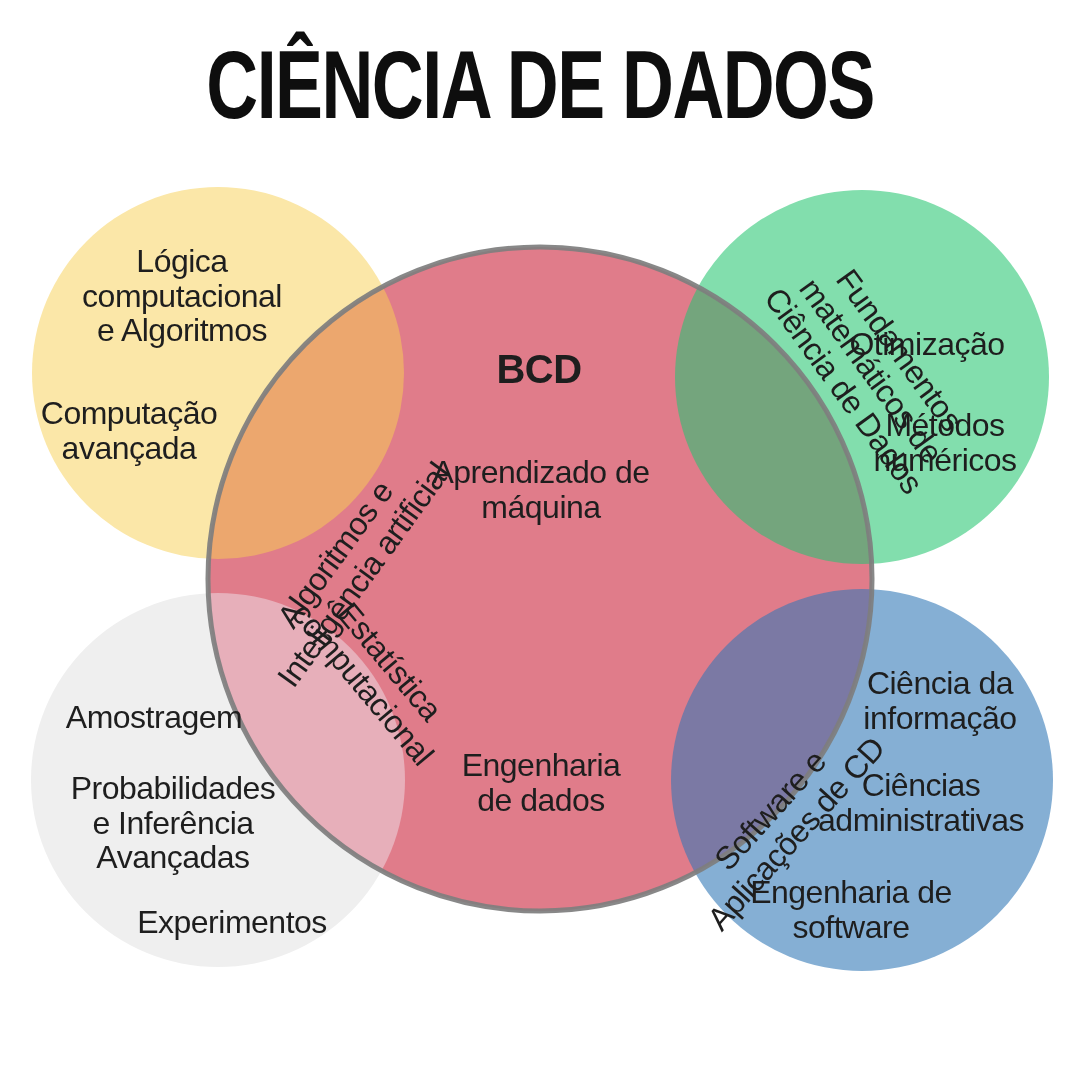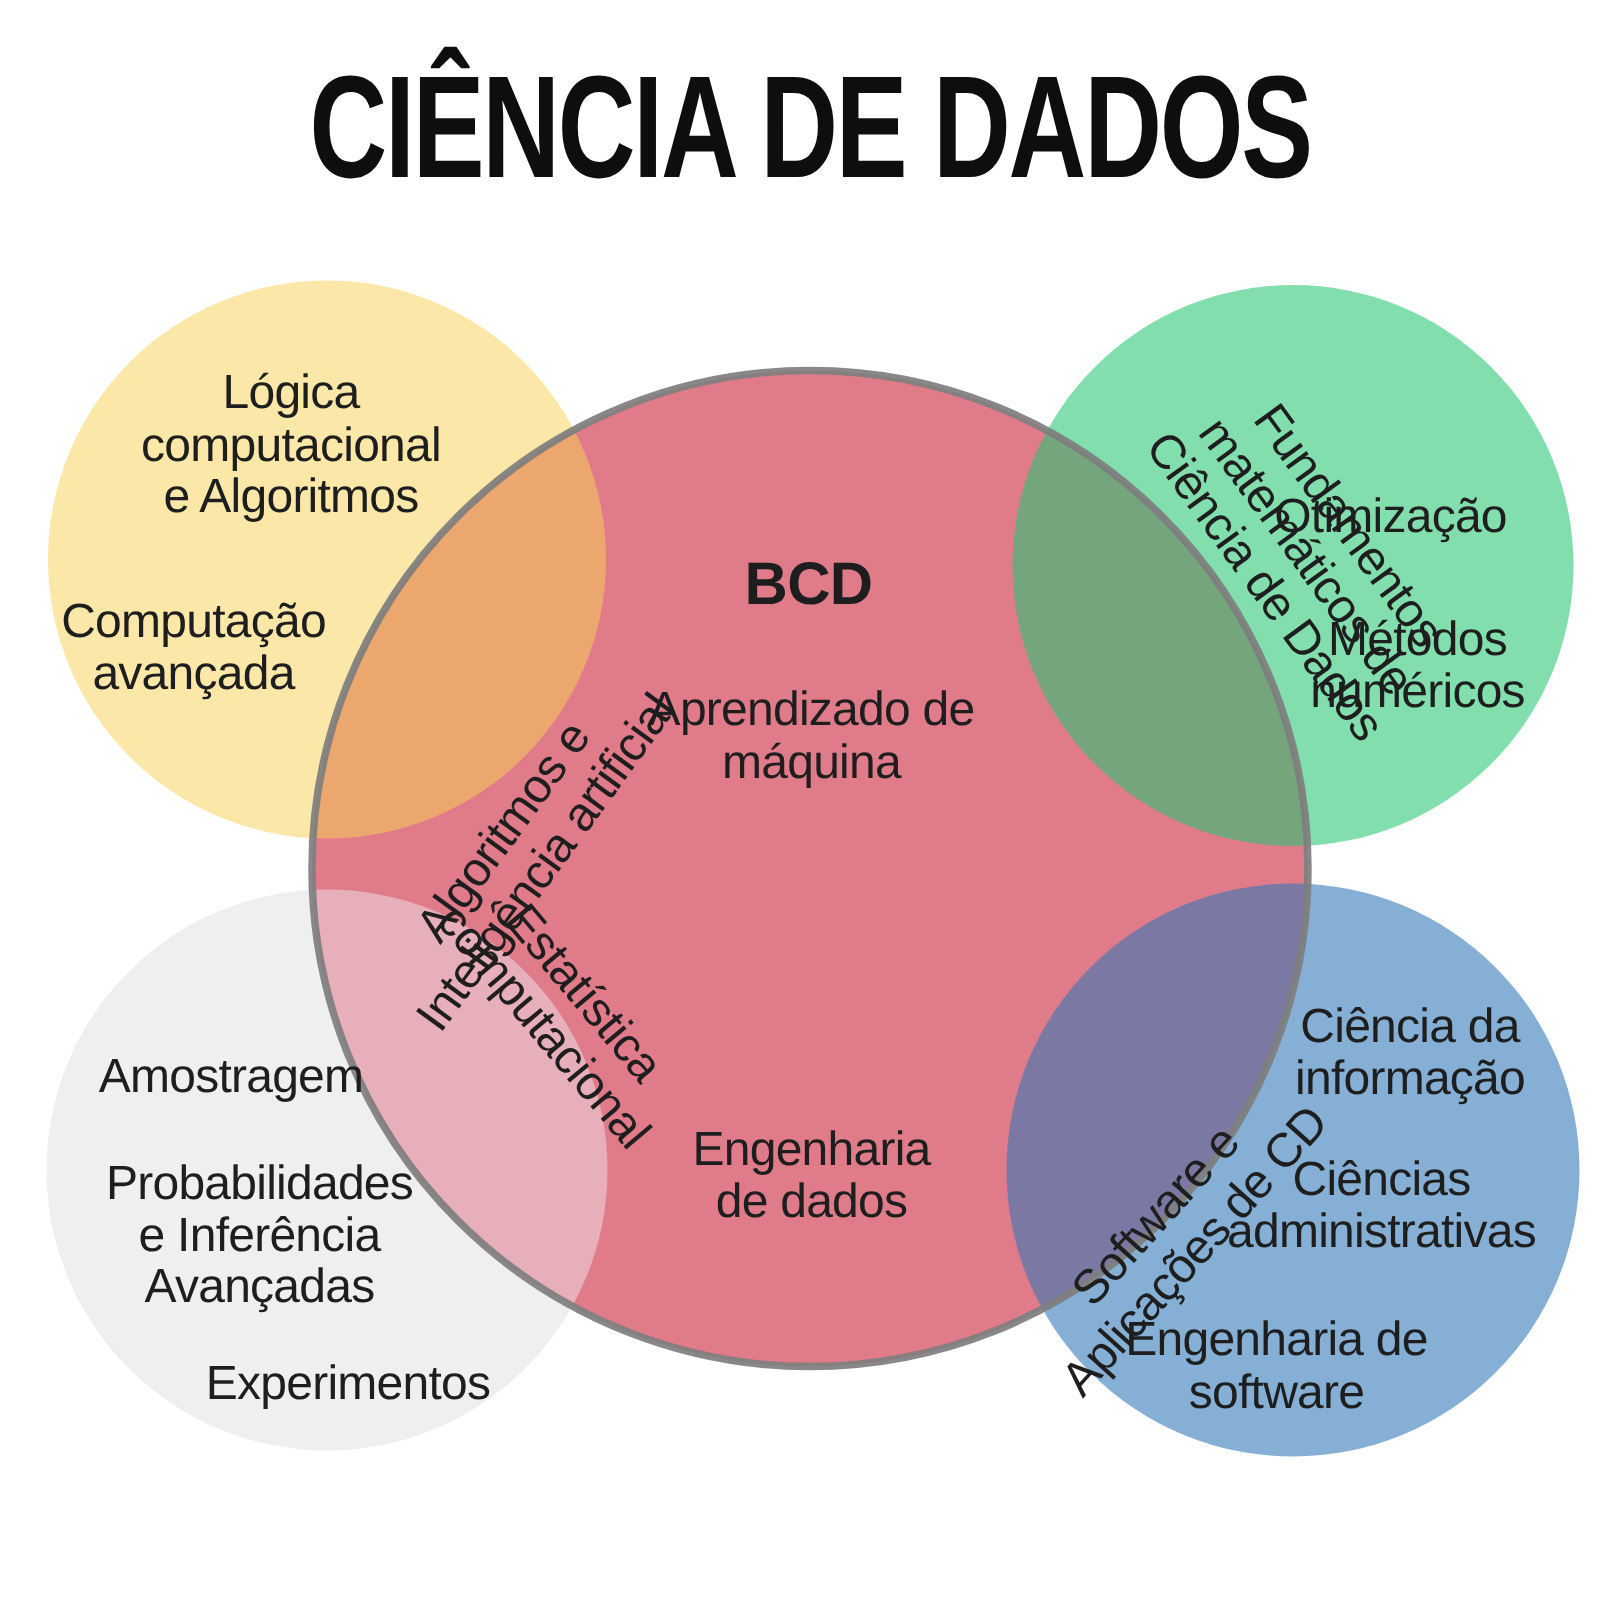--- a/index.html
+++ b/index.html
@@ -38,21 +38,21 @@
   .txt {
     position: absolute;
     transform: translate(-50%, -50%);
     text-align: center;
     white-space: pre-line;
     font-size: 32px;
     line-height: 1.08;
     letter-spacing: -0.5px;
     color: #1e1e1e;
   }
-  .txt.bcd  { font-size: 40px; font-weight: 700; margin-top: 20px; }
+  .txt.bcd  { font-size: 40px; font-weight: 700; }
 
   .txt.rot-tl { transform: rotate(-54deg) translate(-50%, -50%); }
   .txt.rot-tr { transform: rotate(54deg)  translate(-50%, -50%); }
   .txt.rot-bl { transform: rotate(50deg)  translate(-50%, -50%); }
   .txt.rot-br { transform: rotate(-48deg) translate(-50%, -50%); }
 </style>
 </head>
 <body>
 
 <div class="stage">
@@ -93,21 +93,21 @@
       <circle cx="540" cy="579" r="332" fill="#7B79A4"></circle>
     </g>
 
     <circle cx="540" cy="579" r="332" fill="none" stroke-width="5" opacity="0.92" stroke="#7E7E7E"></circle>
   </svg>
 
   <div class="title-wrap">
     <span class="title-text">CIÊNCIA DE DADOS</span>
   </div>
 
-  <div class="txt" style="left:194px; top:296px">Lógica
+  <div class="txt" style="left:182px; top:296px">Lógica
 computacional
 e Algoritmos</div>
   <div class="txt" style="left:129px; top:431px">Computação
 avançada</div>
 
   <div class="txt" style="left:927px; top:344px">Otimização</div>
   <div class="txt" style="left:945px; top:443px">Métodos
 numéricos</div>
 
   <div class="txt" style="left:154px; top:717px">Amostragem</div>

